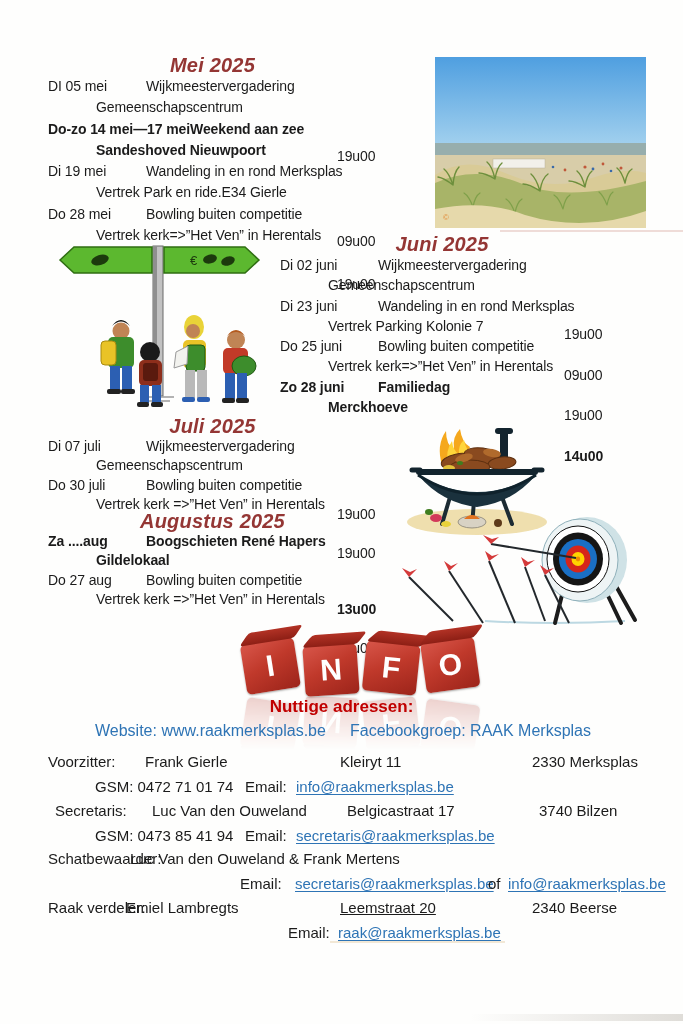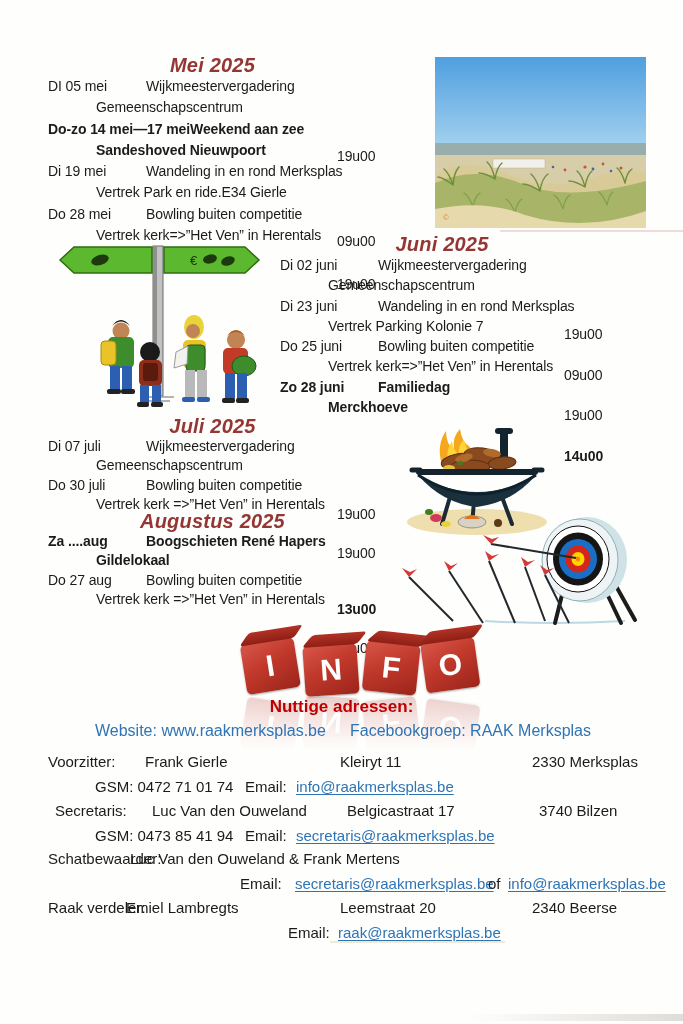--- a/index.html
+++ b/index.html
@@ -437,21 +437,21 @@
       </div>
       <div class="cline" style="top: 874px;">
         <span class="cspan" style="left: 240px;">Email:</span>
         <a href="#" class="cspan" style="left: 295px;">secretaris@raakmerksplas.be</a>
         <span class="cspan" style="left: 488px;">of</span>
         <a href="#" class="cspan" style="left: 508px;">info@raakmerksplas.be</a>
       </div>
       <div class="cline" style="top: 898px;">
         <span class="cspan" style="left: 48px;">Raak verdeler:</span>
         <span class="cspan" style="left: 126px;">Emiel Lambregts</span>
-        <span class="cspan" style="left: 340px;">Leemstraat 20</span>
+        <span class="cspan" style="left: 340px; text-decoration: underline;">Leemstraat 20</span>
         <span class="cspan" style="left: 532px;">2340 Beerse</span>
       </div>
       <div class="cline" style="top: 923px;">
         <span class="cspan" style="left: 288px;">Email:</span>
         <a href="#" class="cspan" style="left: 338px;">raak@raakmerksplas.be</a>
       </div>
     </div>
 
   <div class="art1"></div>
   <div class="art2"></div>

